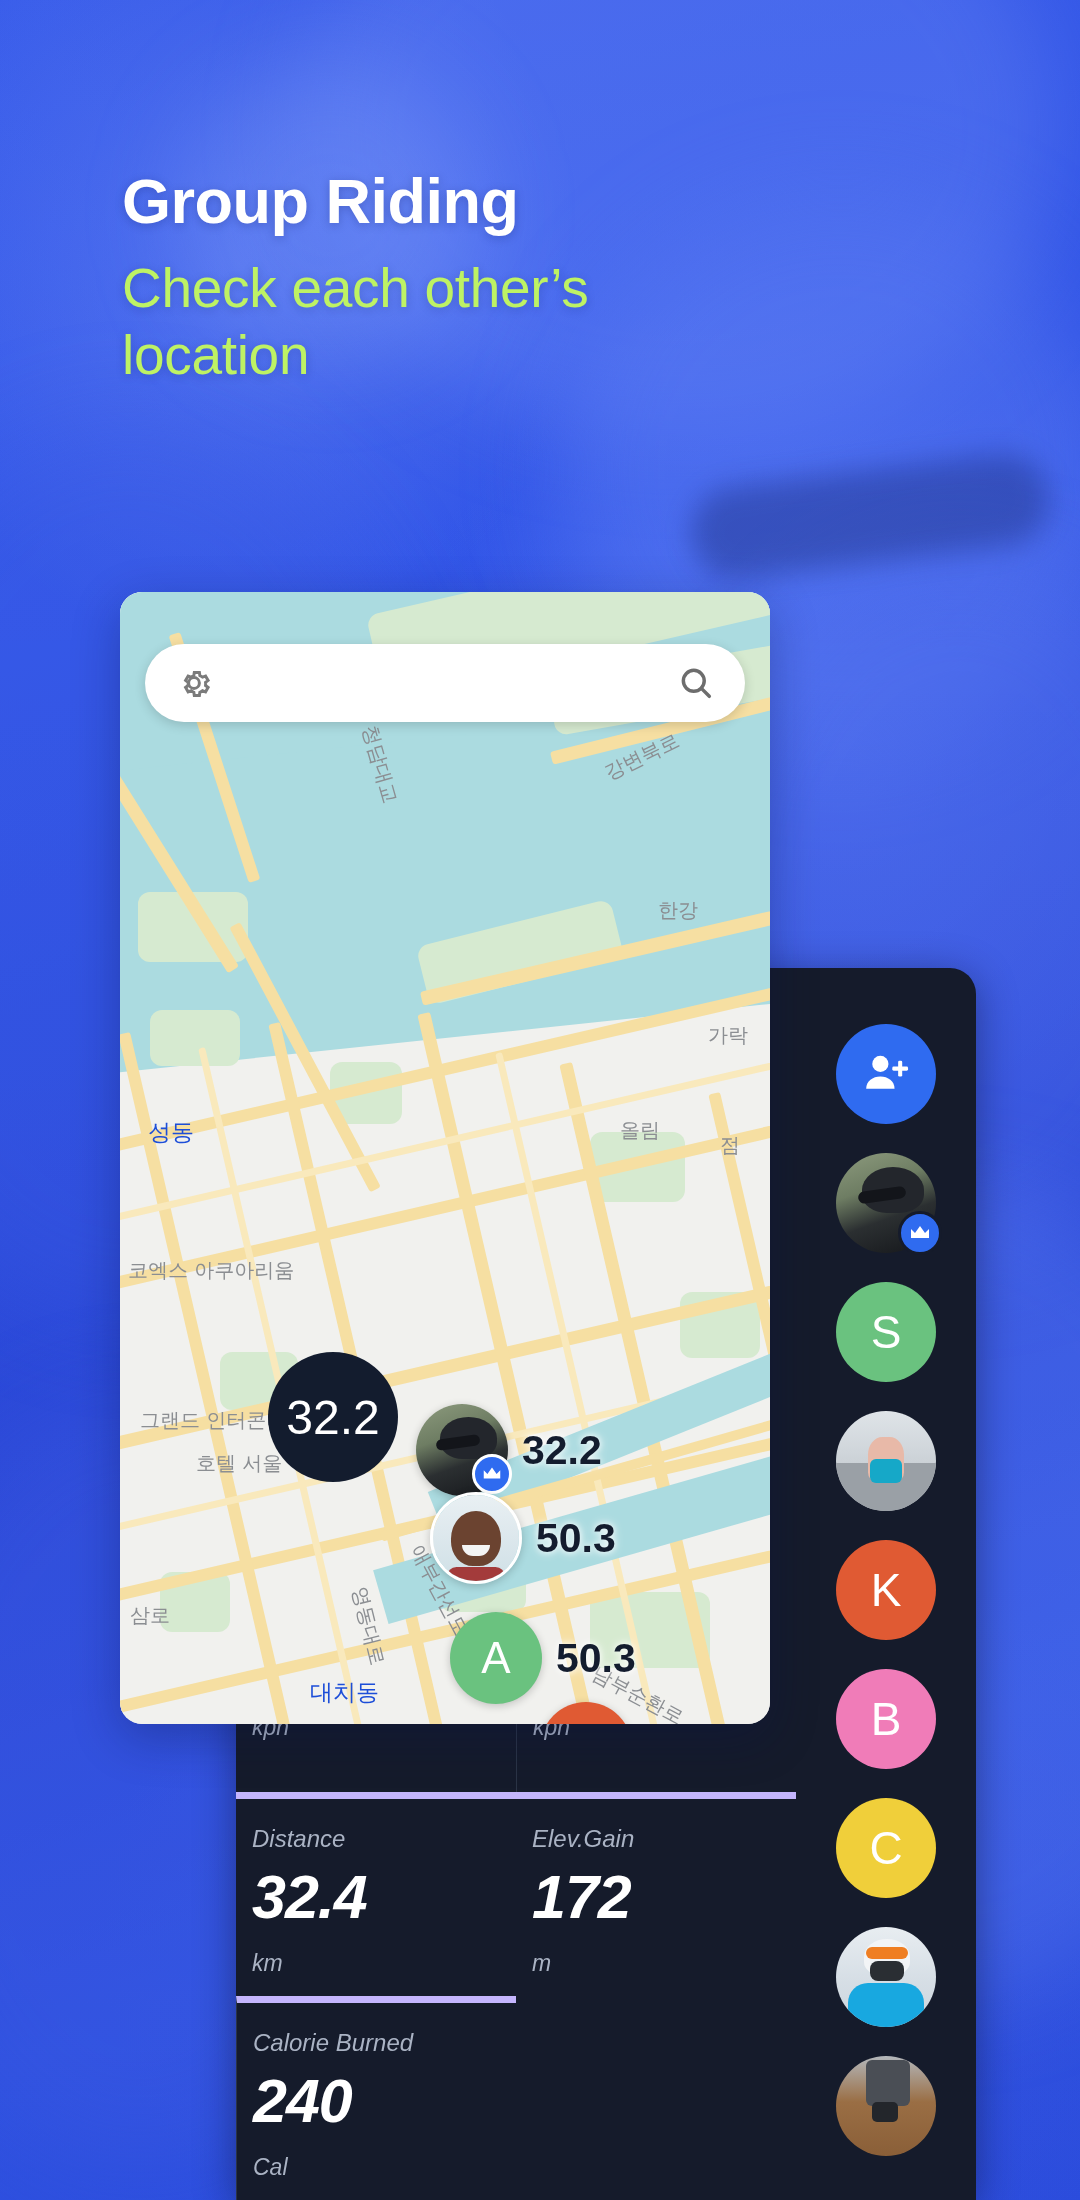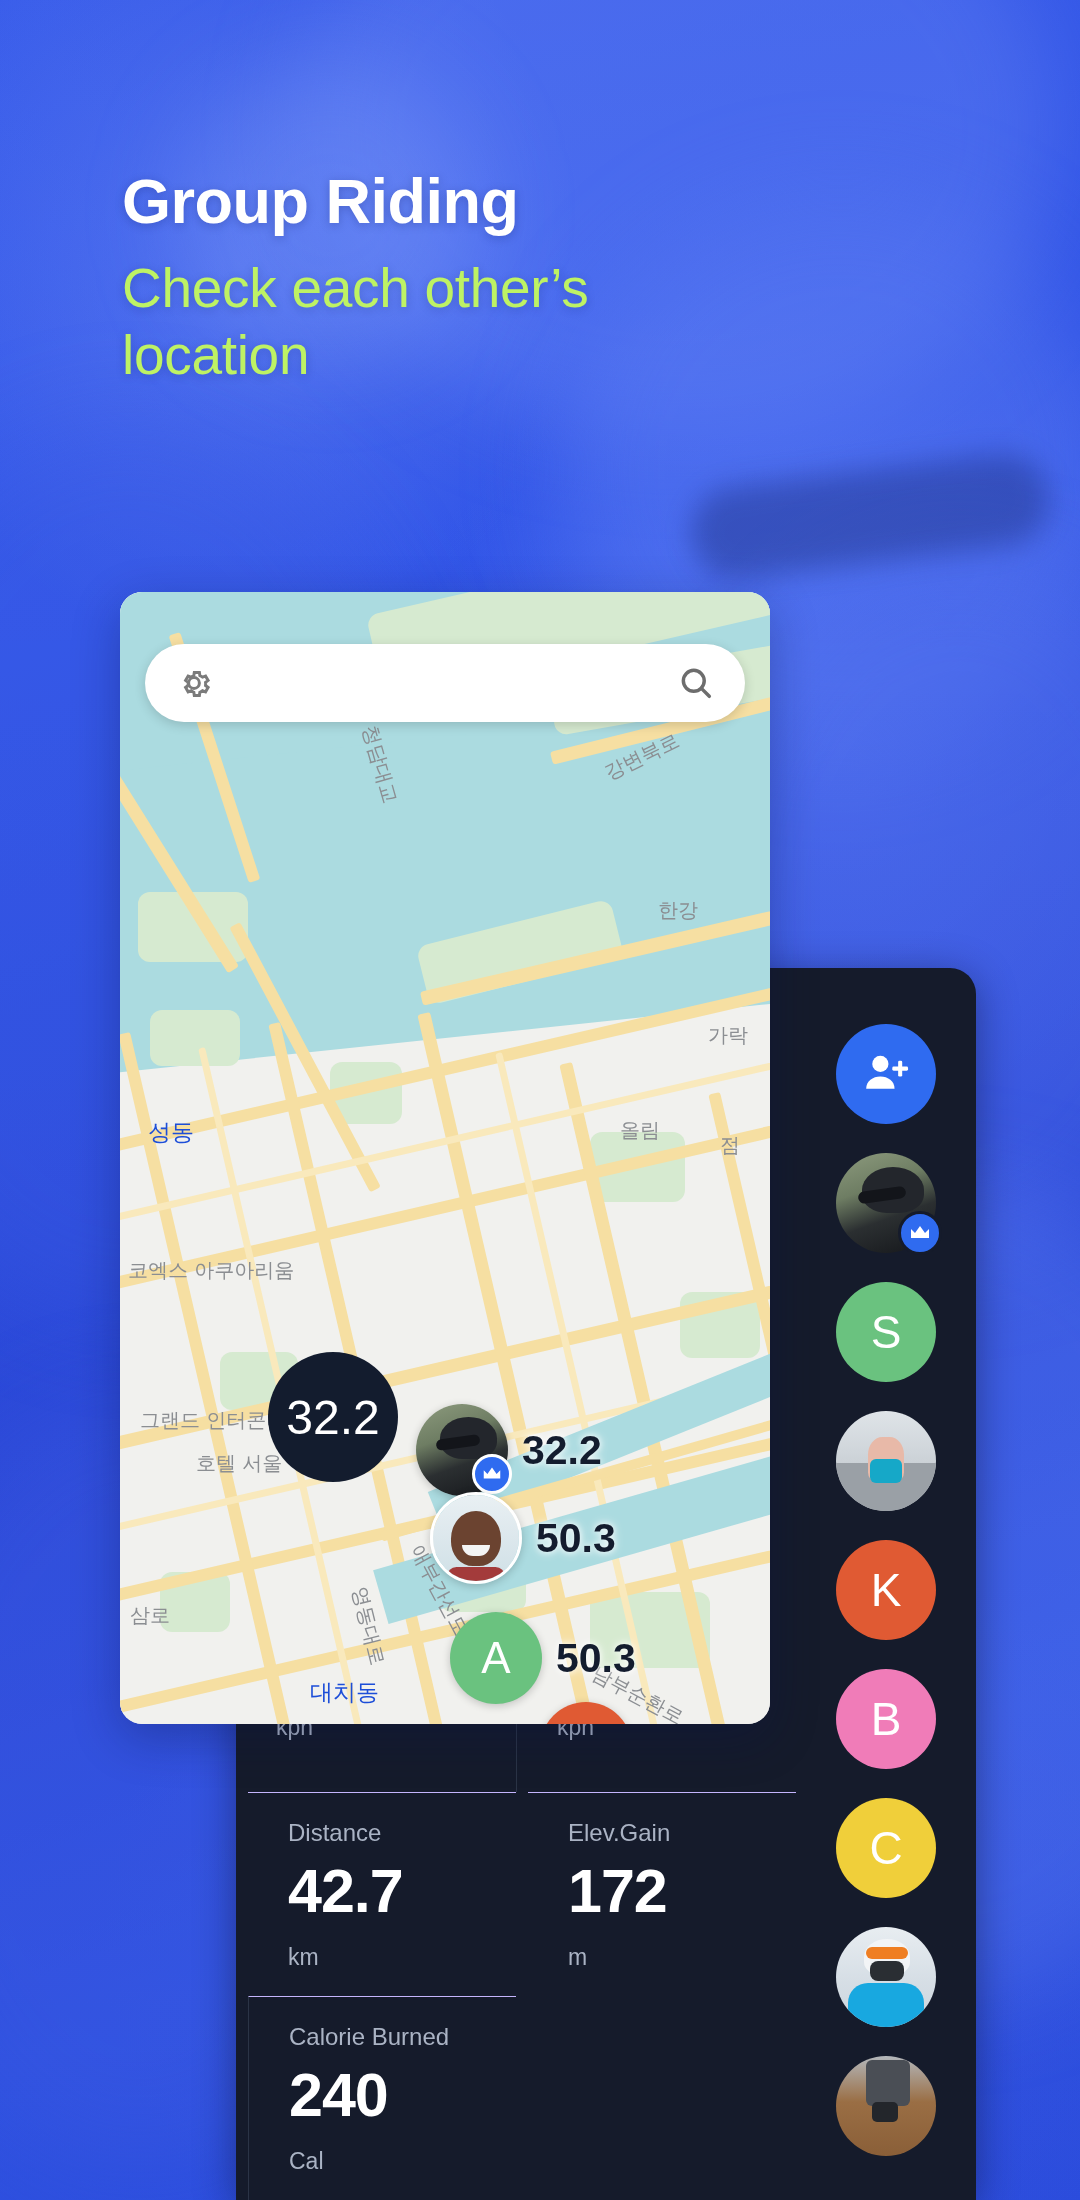--- a/index.html
+++ b/index.html
@@ -54,23 +54,23 @@
   #darkpanel {
     position:absolute; left:236px; top:968px; width:740px; height:1232px;
     background:#151b2b; border-radius:26px 26px 0 0; z-index:3;
     box-shadow:0 8px 40px rgba(6,12,40,.45);
   }
   
   #stats {
     position:absolute; left:236px; top:1700px; width:560px; height:500px;
     z-index:4; display:grid; grid-template-columns:1fr 1fr; grid-template-rows:92px 204px 204px;
   }
-  .cell { position:relative; padding:0 40px; color:#fff; }
+  .cell { position:relative; padding:0 16px; color:#fff;font-style:italic; }
   .cell.bl { border-left:1px solid #2b3446; }
-  .cell.bt { border-top:1px solid #c4b5fd;margin-left:12px; }
+  .cell.bt { border-top:7px solid #c4b5fd; }
   .cell .lbl  { font-size:24px; color:#aab3c4; margin-top:26px; font-weight:normal; }
   .cell .val  { font-size:61px; font-weight:bold; line-height:1; margin-top:14px; letter-spacing:-1px; }
   .cell .unit { font-size:23px; color:#aab3c4; margin-top:22px; }
   .cell.cut .unit { margin-top:0; padding-top:14px; }
 
   
   #rail {
     position:absolute; left:796px; top:968px; width:180px; height:1232px;
     z-index:5; display:flex; flex-direction:column; align-items:center;
     padding-top:56px; gap:29px; overflow:hidden;
@@ -223,21 +223,21 @@
 <div id="stats">
   <div class="cell cut">
     <div class="unit">kph</div>
   </div>
   <div class="cell cut bl">
     <div class="unit">kph</div>
   </div>
 
   <div class="cell bt">
     <div class="lbl">Distance</div>
-    <div class="val">42.7</div>
+    <div class="val">32.4</div>
     <div class="unit">km</div>
   </div>
 
   <div class="cell bt">
     <div class="lbl">Elev.Gain</div>
     <div class="val">172</div>
     <div class="unit">m</div>
   </div>
   <div class="cell bt bl">
     <div class="lbl">Calorie Burned</div>

